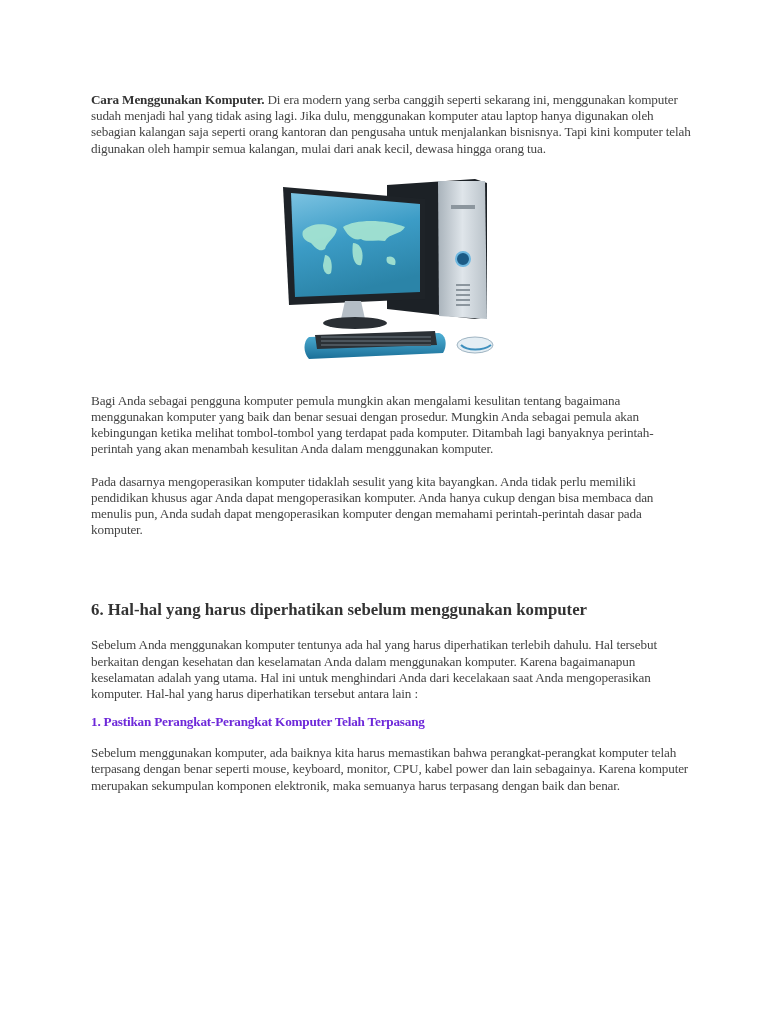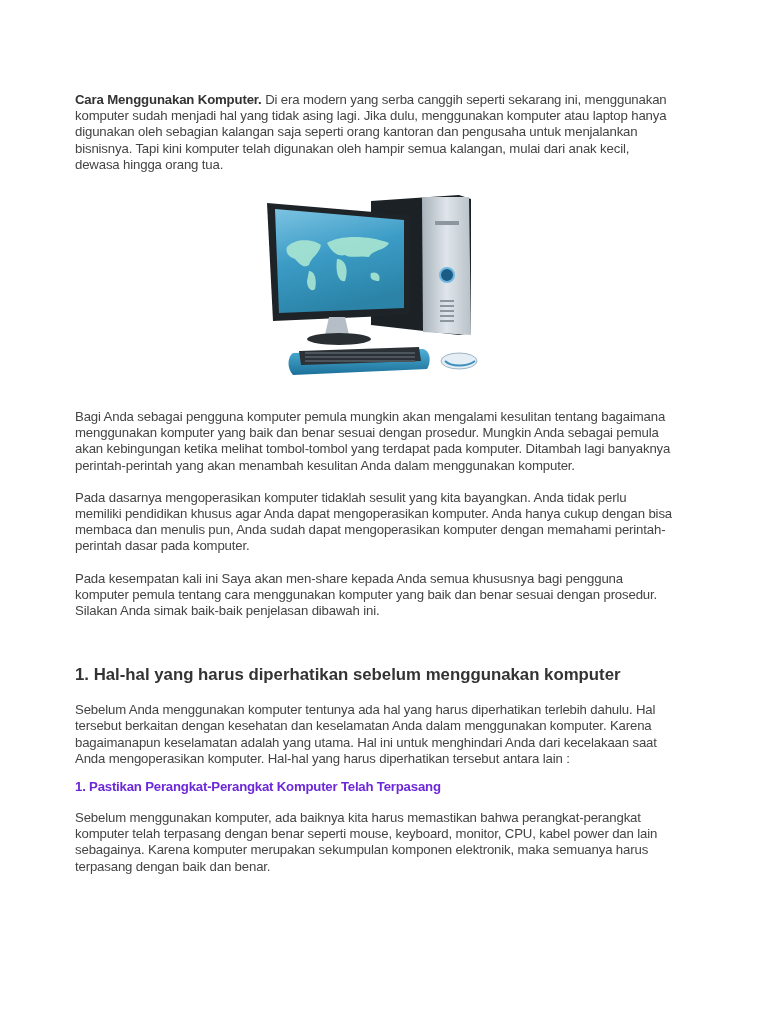--- a/index.html
+++ b/index.html
@@ -2,22 +2,22 @@
 <html><head>
   <meta charset="utf-8">
   <style>
     html, body { margin: 0; padding: 0; background: #ffffff; }
     body { width: 768px; height: 1024px; overflow: hidden; position: relative; }
     .page {
       position: absolute; left: 0; top: 0; width: 768px; height: 1024px;
       background: #ffffff;
     }
     .content {
-      position: absolute; left: 75px; top: 92px; width: 600px;
-      font-family: Liberation Sans, sans-serif;
+      position: absolute; left: 91px; top: 92px; width: 600px;
+      font-family: Liberation Serif, serif;
       color: #444444;
       font-size: 13.2px;
       line-height: 16.2px;
       letter-spacing: -0.15px;
     }
     .para { margin: 0; }
     .para b { color: #333333; }
     .gap-after-p { height: 16px; }
     .figure {
       position: relative; width: 240px; height: 210px;
@@ -96,24 +96,23 @@
         <ellipse cx="200" cy="176" rx="18" ry="8" fill="#e4eef4" stroke="#9fb4c2" stroke-width="1"></ellipse>
         <path d="M186,176 C192,182 208,182 216,176" stroke="#3d8fbd" stroke-width="2" fill="none"></path>
       </svg>
     </div>
 
     <div style="height:14px"></div>
     <p class="para">Bagi Anda sebagai pengguna komputer pemula mungkin akan mengalami kesulitan tentang bagaimana menggunakan komputer yang baik dan benar sesuai dengan prosedur. Mungkin Anda sebagai pemula akan kebingungan ketika melihat tombol-tombol yang terdapat pada komputer. Ditambah lagi banyaknya perintah-perintah yang akan menambah kesulitan Anda dalam menggunakan komputer.</p>
     <div class="gap-after-p"></div>
     <p class="para">Pada dasarnya mengoperasikan komputer tidaklah sesulit yang kita bayangkan. Anda tidak perlu memiliki pendidikan khusus agar Anda dapat mengoperasikan komputer. Anda hanya cukup dengan bisa membaca dan menulis pun, Anda sudah dapat mengoperasikan komputer dengan memahami perintah-perintah dasar pada komputer.</p>
     <div class="gap-after-p"></div>
-    <p class="para">Pada kesempatan kali ini Saya akan men-share kepada Anda semua khususnya bagi pengguna komputer pemula tentang cara menggunakan komputer yang baik dan benar sesuai dengan prosedur. Silakan Anda simak baik-baik penjelasan dibawah ini.</p>
 
     <div style="height:46px"></div>
-    <h2 class="h2">1. Hal-hal yang harus diperhatikan sebelum menggunakan komputer</h2>
+    <h2 class="h2">6. Hal-hal yang harus diperhatikan sebelum menggunakan komputer</h2>
     <div style="height:17px"></div>
     <p class="para">Sebelum Anda menggunakan komputer tentunya ada hal yang harus diperhatikan terlebih dahulu. Hal tersebut berkaitan dengan kesehatan dan keselamatan Anda dalam menggunakan komputer. Karena bagaimanapun keselamatan adalah yang utama. Hal ini untuk menghindari Anda dari kecelakaan saat Anda mengoperasikan komputer. Hal-hal yang harus diperhatikan tersebut antara lain :</p>
 
     <div style="height:12px"></div>
     <h3 class="h3">1. Pastikan Perangkat-Perangkat Komputer Telah Terpasang</h3>
     <div style="height:15px"></div>
     <p class="para">Sebelum menggunakan komputer, ada baiknya kita harus memastikan bahwa perangkat-perangkat komputer telah terpasang dengan benar seperti mouse, keyboard, monitor, CPU, kabel power dan lain sebagainya. Karena komputer merupakan sekumpulan komponen elektronik, maka semuanya harus terpasang dengan baik dan benar.</p>
   </div>
 </div>
 

